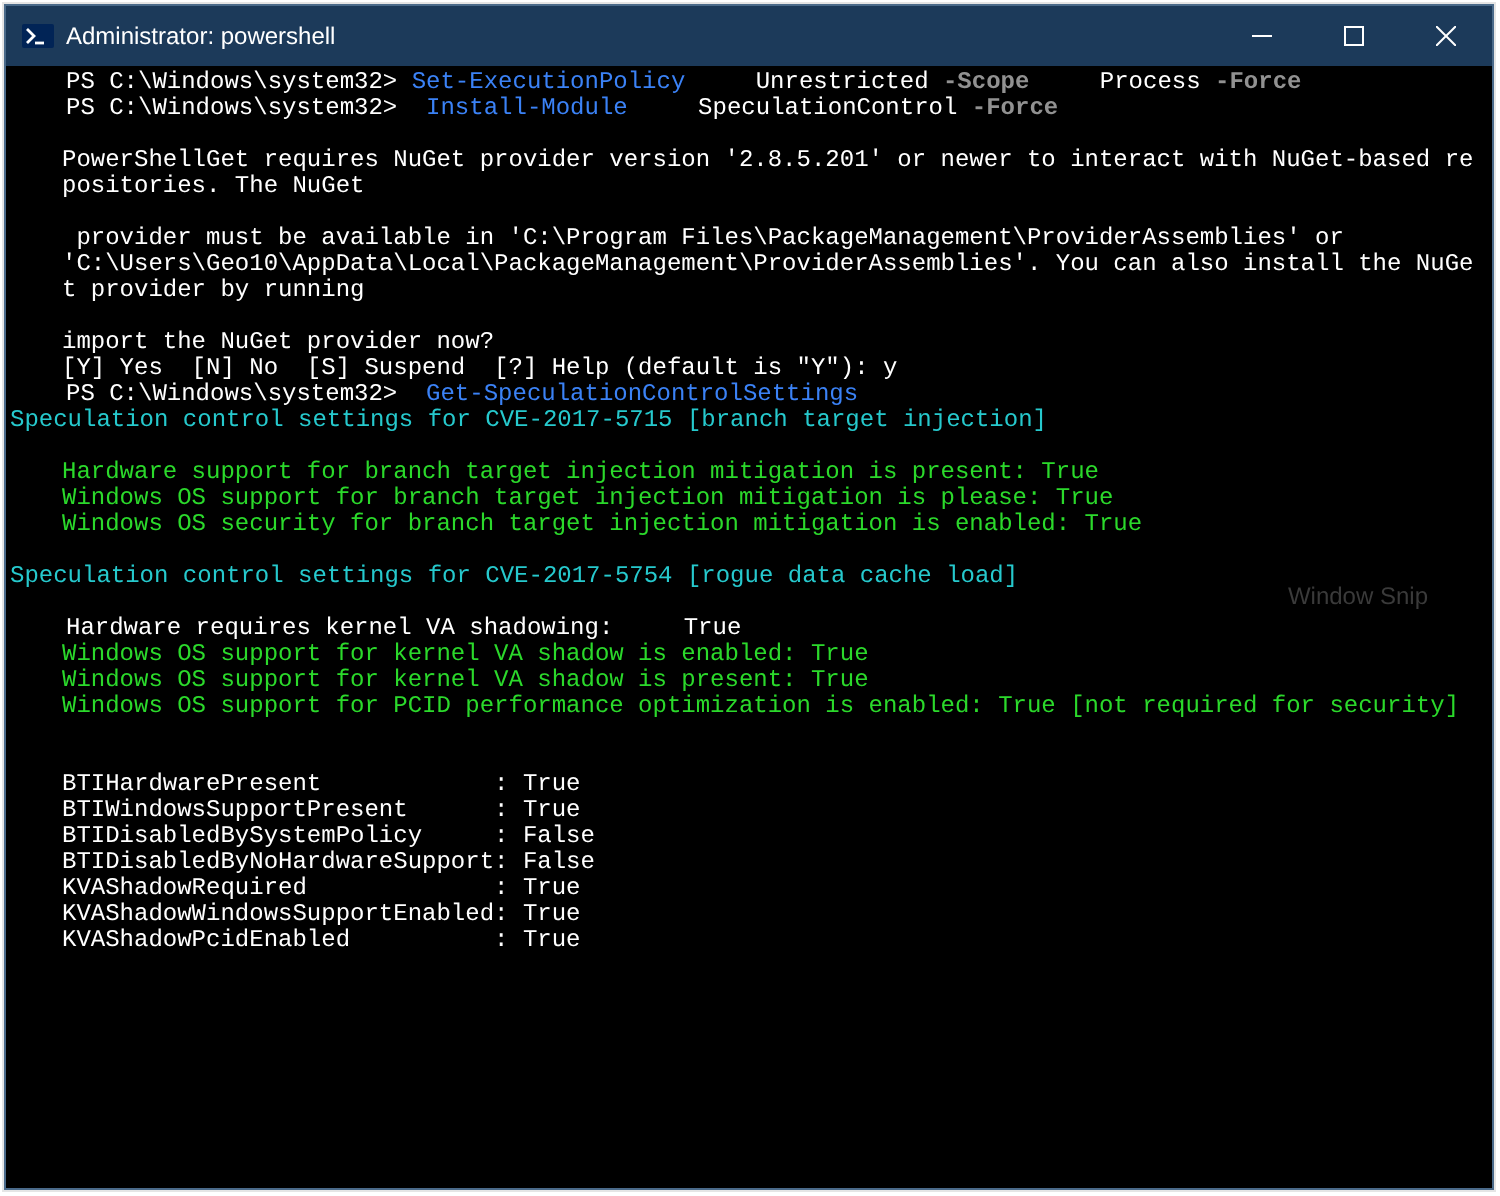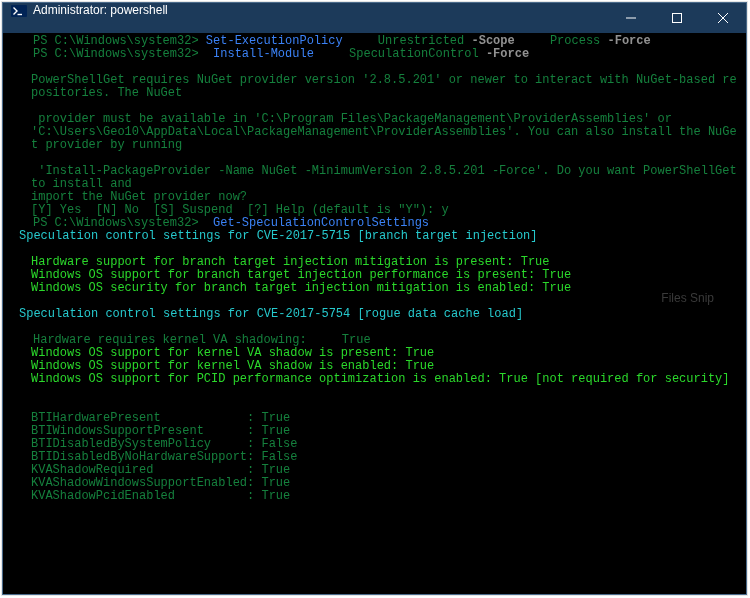--- a/index.html
+++ b/index.html
@@ -1,31 +1,31 @@
 <!DOCTYPE html>
 <html><head>
   <meta charset="utf-8">
   <style>
     * { margin:0; padding:0; box-sizing:border-box; }
     body { background:#fff; font-family:Consolas,"Courier New",monospace; width:750px; height:598px; overflow:hidden; }
     .window { width:745px; height:593px; margin:2px; border:1px solid #4a6a8a; display:flex; flex-direction:column; box-shadow:0 0 0 1px rgba(0,0,0,.1); }
-    .titlebar { height:30px; background:#1c3a5a; display:flex; align-items:flex-start; color:#fff; font-family:"Segoe UI",sans-serif; font-size:12px; }
+    .titlebar { height:30px; background:#1c3a5a; display:flex; align-items:center; color:#fff; font-family:"Segoe UI",sans-serif; font-size:12px; }
     .titlebar-icon { width:16px; height:16px; margin:0 6px 0 8px; display:flex; align-items:center; justify-content:center; }
     .title-text { flex:1; }
     .win-btns { display:flex; height:100%; }
     .win-btn { width:46px; height:100%; display:flex; align-items:center; justify-content:center; color:#fff; }
     .term { flex:1; background:#000; color:#ccc; font-size:12px; line-height:13px; padding:2px 4px 2px 0; overflow-y:auto; position:relative; }
     .term::-webkit-scrollbar { width:10px; }
     .term pre { white-space:pre-wrap; word-break:break-all; font-family:inherit; }
     .row { display:block; padding-left:2px; }
-    .w { color:#15803d;padding-left:28px; }
+    .w { color:#ffffff;padding-left:28px; }
     .y { color:#3b82f6;font-family:Liberation Mono, monospace; }
     .g { color:#2bd92b;margin-left:26px; }
     .gr { color:#919191;font-weight:bold; }
-    .c { color:#26c9cd;margin-left:14px; }
+    .c { color:#26c9cd; }
     .ghost { position:absolute; right:32px; top:259px; color:#3a3a3a; font-family:"Segoe UI",sans-serif; font-size:12px; }
     @keyframes blink { 50% { opacity:0; } }
     .min-sq { width:10px; height:10px; border:1px solid #fff; }
     svg { display:block; }
   </style>
 </head>
 <body>
 
 <div class="window">
   <div class="titlebar">
@@ -48,44 +48,43 @@
         </div>
       <div class="win-btn close">
           <svg width="10" height="10">
             <line x1="0" y1="0" x2="10" y2="10" stroke="#fff" stroke-width="1"></line>
             <line x1="10" y1="0" x2="0" y2="10" stroke="#fff" stroke-width="1"></line>
           </svg>
         </div>
     </div>
   </div>
   <div class="term">
-    <span class="ghost">Files Snip</span>
+    <span class="ghost">Window Snip</span>
     <pre class="row"><span class="w">PS C:\Windows\system32&gt; </span><span class="y">Set-ExecutionPolicy</span><span class="w"> Unrestricted </span><span class="gr">-Scope</span><span class="w"> Process </span><span class="gr">-Force</span></pre>
     <pre class="row"><span class="w">PS C:\Windows\system32&gt;  </span><span class="y">Install-Module</span><span class="w"> SpeculationControl </span><span class="gr">-Force</span></pre>
     <pre class="row">&nbsp;</pre>
     <pre class="row w">PowerShellGet requires NuGet provider version '2.8.5.201' or newer to interact with NuGet-based repositories. The NuGet</pre>
     <pre class="row">&nbsp;</pre>
     <pre class="row w"> provider must be available in 'C:\Program Files\PackageManagement\ProviderAssemblies' or</pre>
     <pre class="row w">'C:\Users\Geo10\AppData\Local\PackageManagement\ProviderAssemblies'. You can also install the NuGet provider by running</pre>
     <pre class="row">&nbsp;</pre>
-    <pre class="row w"> 'Install-PackageProvider -Name NuGet -MinimumVersion 2.8.5.201 -Force'. Do you want PowerShellGet to install and</pre>
     <pre class="row w">import the NuGet provider now?</pre>
     <pre class="row w">[Y] Yes  [N] No  [S] Suspend  [?] Help (default is "Y"): y</pre>
     <pre class="row"><span class="w">PS C:\Windows\system32&gt;  </span><span class="y">Get-SpeculationControlSettings</span></pre>
     <pre class="row c">Speculation control settings for CVE-2017-5715 [branch target injection]</pre>
     <pre class="row">&nbsp;</pre>
     <pre class="row g">Hardware support for branch target injection mitigation is present: True</pre>
-    <pre class="row g">Windows OS support for branch target injection performance is present: True</pre>
+    <pre class="row g">Windows OS support for branch target injection mitigation is please: True</pre>
     <pre class="row g">Windows OS security for branch target injection mitigation is enabled: True</pre>
     <pre class="row">&nbsp;</pre>
     <pre class="row c">Speculation control settings for CVE-2017-5754 [rogue data cache load]</pre>
     <pre class="row">&nbsp;</pre>
     <pre class="row"><span class="w">Hardware requires kernel VA shadowing: </span><span class="w">True</span></pre>
+    <pre class="row g">Windows OS support for kernel VA shadow is enabled: True</pre>
     <pre class="row g">Windows OS support for kernel VA shadow is present: True</pre>
-    <pre class="row g">Windows OS support for kernel VA shadow is enabled: True</pre>
     <pre class="row g">Windows OS support for PCID performance optimization is enabled: True [not required for security]</pre>
     <pre class="row">&nbsp;</pre>
     <pre class="row">&nbsp;</pre>
     <div id="table-rows">
         <pre class="row w">BTIHardwarePresent            : True</pre>
         <pre class="row w">BTIWindowsSupportPresent      : True</pre>
         <pre class="row w">BTIDisabledBySystemPolicy     : False</pre>
         <pre class="row w">BTIDisabledByNoHardwareSupport: False</pre>
         <pre class="row w">KVAShadowRequired             : True</pre>
         <pre class="row w">KVAShadowWindowsSupportEnabled: True</pre>

